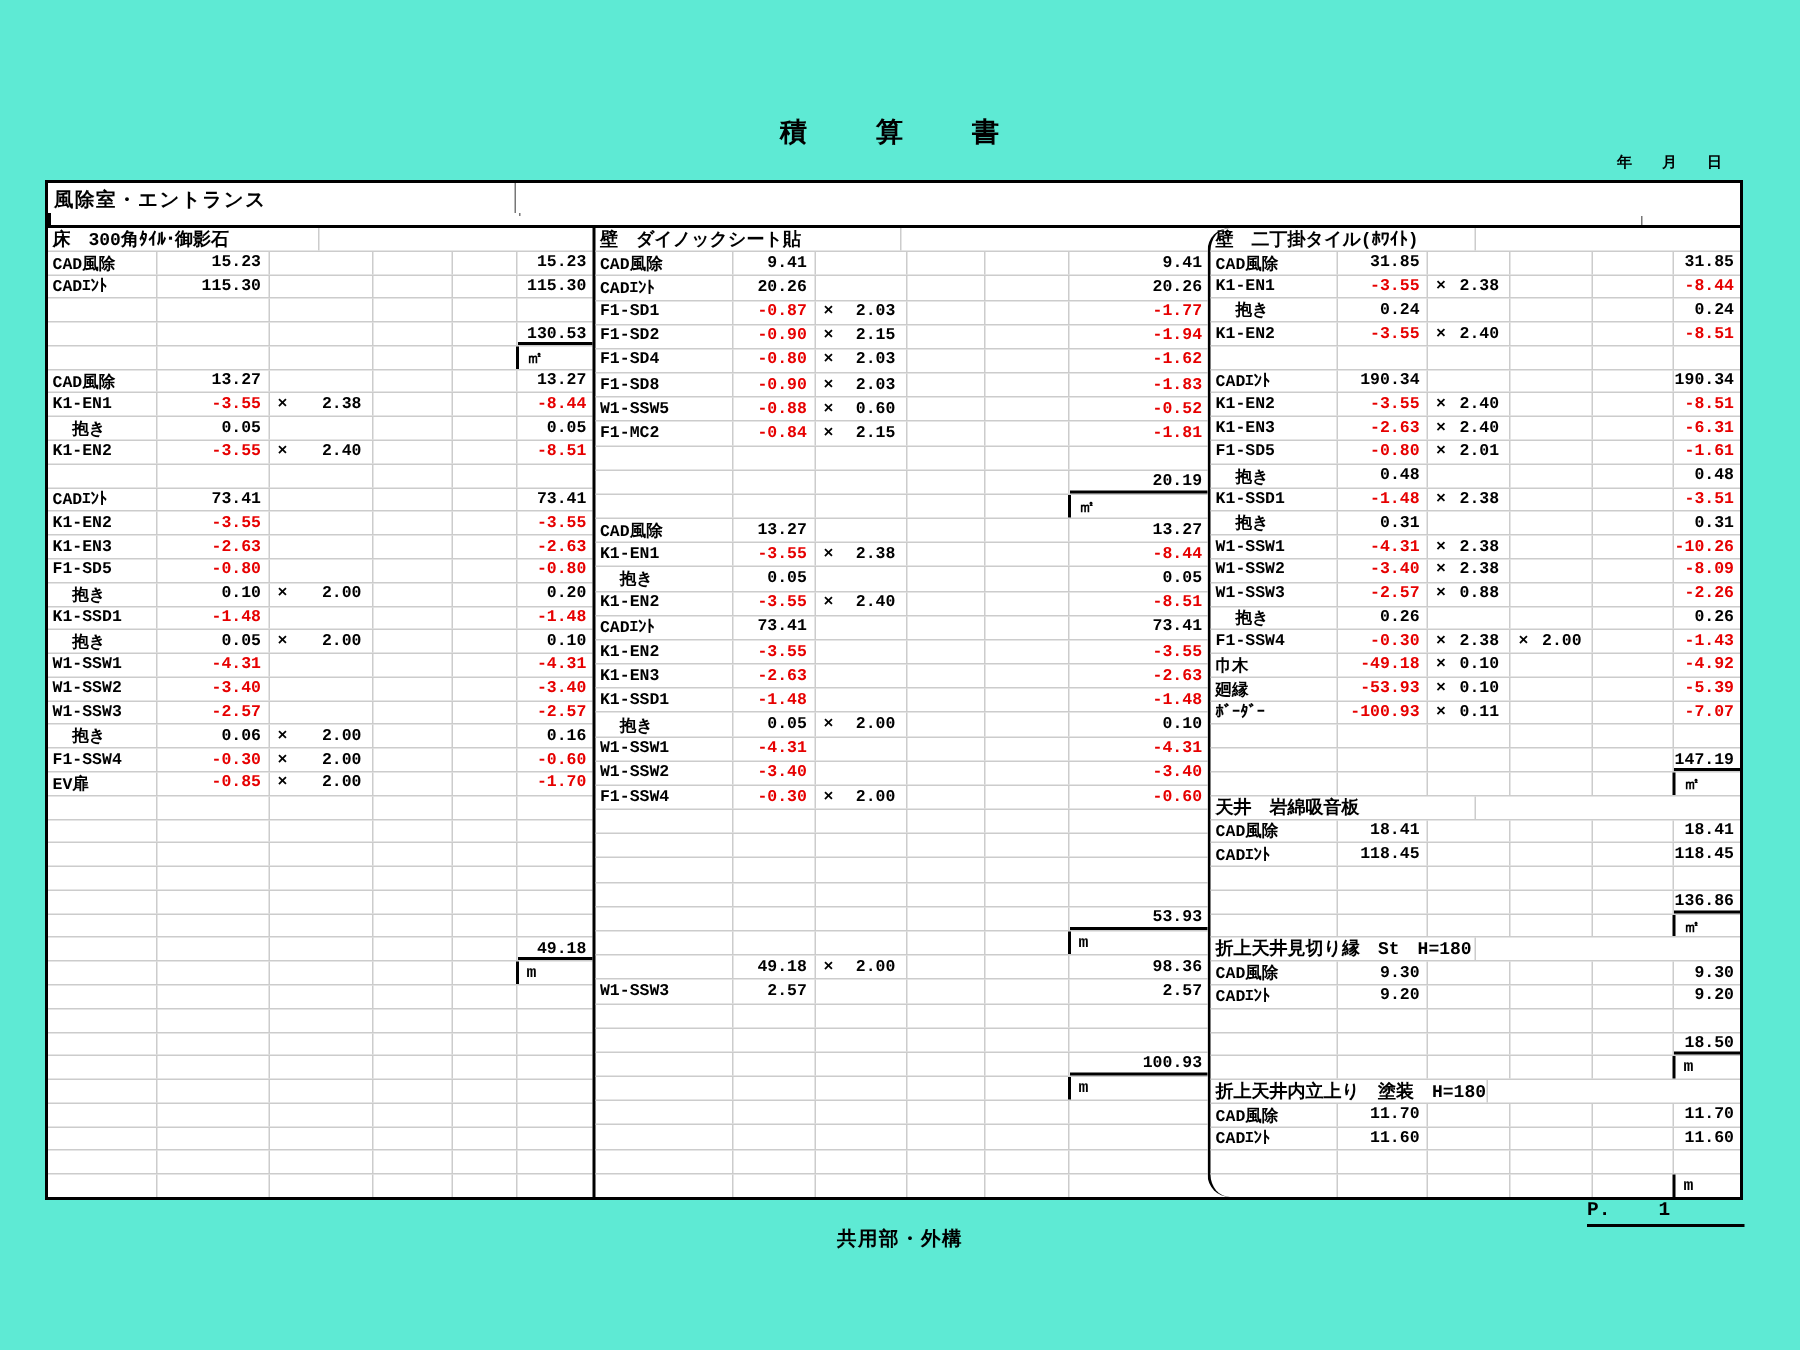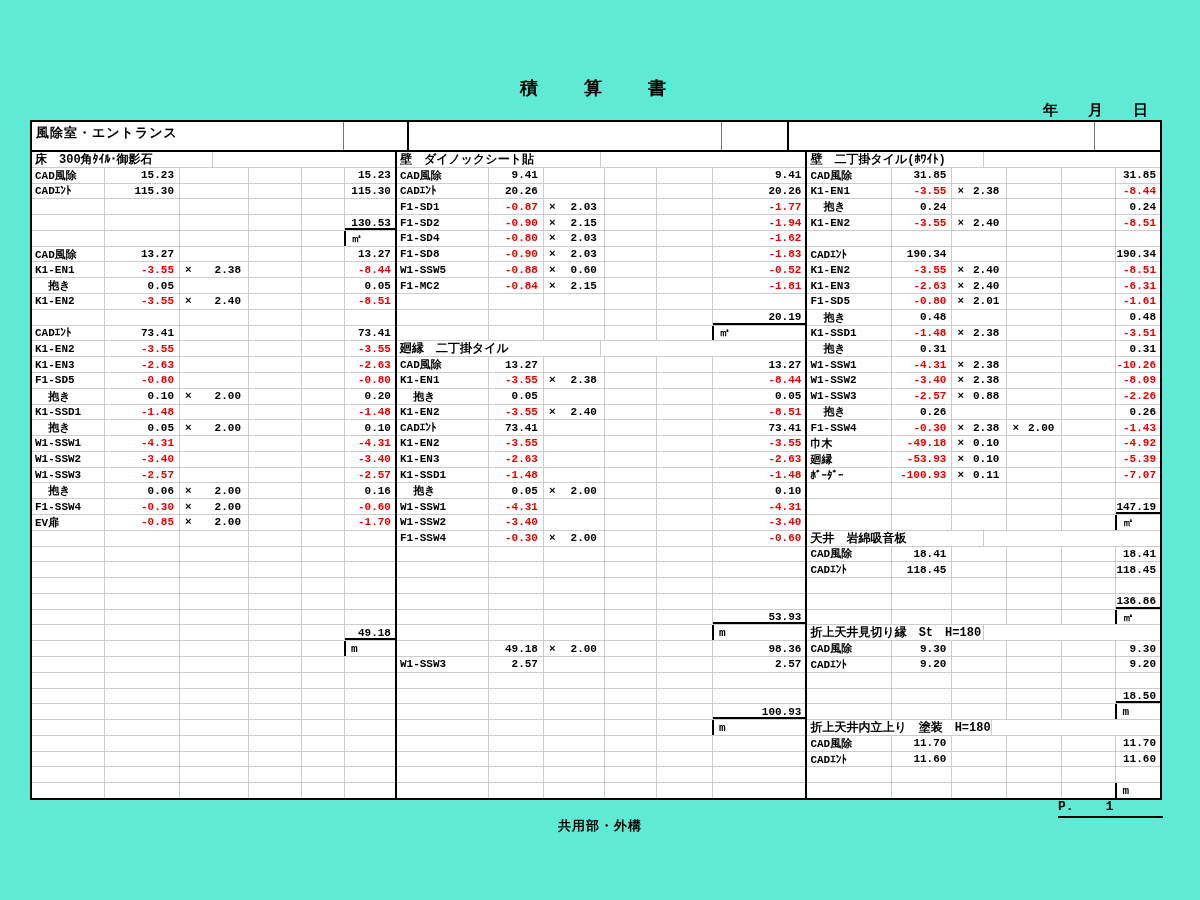--- a/index.html
+++ b/index.html
@@ -1,33 +1,33 @@
 <!DOCTYPE html>
 <html style="--neg: #e60000;"><head>
 <meta charset="utf-8">
 <style>
   html,body{margin:0;padding:0;background:#fff;}
   .page{position:relative;width:1200px;height:900px;background:#5eead4;overflow:hidden;
         font-family:Liberation Mono, monospace;color:#000;}
   .title{position:absolute;top:76px;left:50%;transform:translateX(-50%);
          font-size:18px;font-weight:bold;letter-spacing:14px;white-space:pre;}
-  .date{position:absolute;top:101px;right:52px;font-size:15px;font-weight:bold;white-space:pre;}
+  .date{position:absolute;top:101px;right:52px;font-size:10px;font-weight:bold;white-space:pre;}
   .sheet{position:absolute;left:30px;top:120px;width:1132px;height:680px;
          border:2px solid #000;box-sizing:border-box;background:#fff;}
-  .band{display:flex;height:30px;border-bottom:2px solid #000;box-sizing:border-box;}
+  .band{display:flex;height:30px;border-bottom:2px solid #000;box-sizing:border-box;flex-direction:column;}
   .bseg{box-sizing:border-box;position:relative;padding:2px 0 0 4px;font-size:13px;font-weight:bold;letter-spacing:1px;}
   .bseg+.bseg{border-left:2px solid #000;}
   .bseg::after{content:'';position:absolute;top:0;bottom:0;width:1px;background:#777;}
   .b1{width:375px;} .b1::after{right:63px;}
   .b2{width:380px;} .b2::after{right:65px;}
   .b3{flex:1;}     .b3::after{right:65px;}
   .bodygrid{display:flex;height:646px;}
   .grp{box-sizing:border-box;display:flex;flex-direction:column;}
   .grp+.grp{border-left:2px solid #000;}
-  .g1{width:375px;} .g2{width:424px;} .g3{flex:1;}
+  .g1{width:375px;} .g2{width:424px;} .g3{flex:1;border-radius:15px;}
   .row{display:flex;flex:1 1 0;min-height:0;box-sizing:border-box;
        border-bottom:1px solid #ccc;font-size:11px;font-weight:bold;align-items:center;}
   .grp .row:last-child{border-bottom:none;}
   .cell{box-sizing:border-box;height:100%;display:flex;align-items:center;border-right:1px solid #ccc;}
   .cl{padding-left:3px;white-space:pre;overflow:visible;}
   .cv{justify-content:flex-end;padding-right:5px;}
   .cx2,.cx3{justify-content:space-between;padding:0 7px 0 5px;}
   .cs{}
   .cr{flex:1;justify-content:flex-end;padding-right:4px;border-right:none;border-left:1px solid #ccc;}
   .g1 .cl{width:73px;} .g1 .cv{width:75px;} .g1 .cx2{width:69px;} .g1 .cx3{width:53px;} .g1 .cs{width:42px;border-right:none;}
@@ -517,24 +517,20 @@
             <div class="cell cr total">20.19</div>
           </div>
           <div class="row ">
             <div class="cell cl"></div>
             <div class="cell cv"></div>
             <div class="cell cx2"></div>
             <div class="cell cx3"></div>
             <div class="cell cs"></div>
             <div class="cell cr unit">㎡</div>
           </div>
-          <div class="row sec-with-res">
-            <div class="cell csec">廻縁　二丁掛タイル</div>
-            <div class="cell cr"></div>
-          </div>
           <div class="row ">
             <div class="cell cl">CAD風除</div>
             <div class="cell cv">13.27</div>
             <div class="cell cx2"></div>
             <div class="cell cx3"></div>
             <div class="cell cs"></div>
             <div class="cell cr">13.27</div>
           </div>
           <div class="row ">
             <div class="cell cl">K1-EN1</div>

